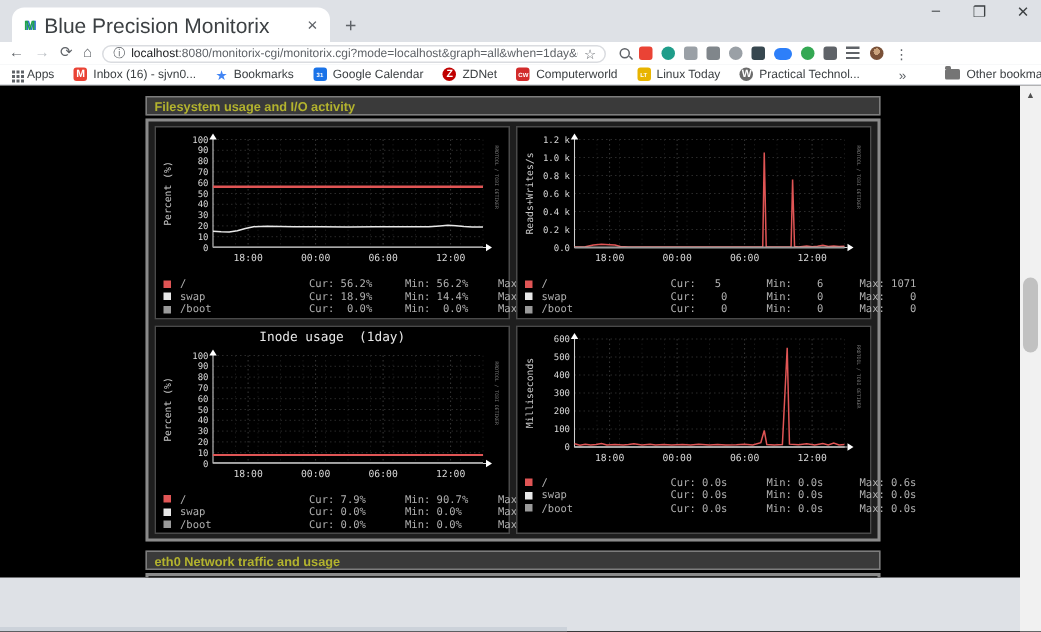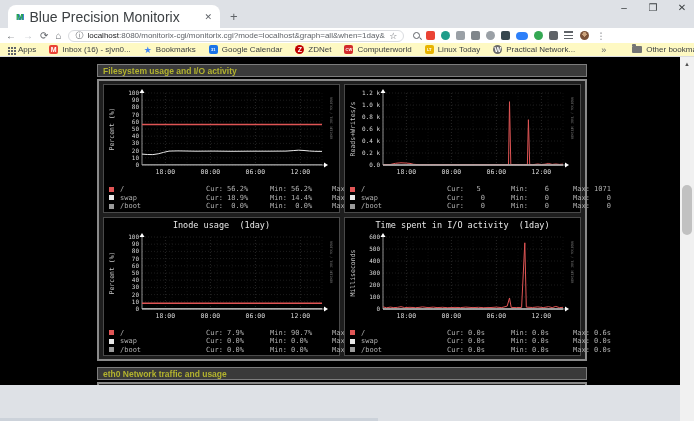--- a/index.html
+++ b/index.html
@@ -35,21 +35,21 @@
   .ext.ci { border-radius:50%; }
   .ext.pill { width:12px; height:8px; border-radius:4px; }
   .ext.mag { border:1.4px solid #5f6368; border-radius:50%; width:7px; height:7px; position:relative; }
   .ext.mag::after { content:""; position:absolute; width:3px; height:1.4px; background:#5f6368;
     transform:rotate(45deg); right:-3px; bottom:-1px; }
   .ext.list { background:repeating-linear-gradient(#5f6368 0 1.5px, transparent 1.5px 3.5px); }
   .ext.avatar { border-radius:50%; background:radial-gradient(circle at 50% 38%, #caa27c 0 30%, #7a5138 31% 100%); }
   .menu-dots { font-size:9px; color:#5f6368; }
 
   
-  .bookmarks { height:14px; background:#fef9c3; border-bottom:1px solid #dadce0; display:flex;
+  .bookmarks { height:14px; background:#ffffff; border-bottom:1px solid #dadce0; display:flex;
     align-items:center; padding:0 8px; gap:13px; }
   .bm { display:flex; align-items:center; gap:4px; font-size:8px; color:#3c4043; white-space:nowrap; }
   .bm-ico { width:9px; height:9px; display:inline-flex; align-items:center; justify-content:center;
     font-size:7px; font-weight:bold; border-radius:2px; color:#fff; flex:none; }
   .apps-grid { width:2px; height:2px; background:#5f6368; margin:0 4px 4px 0;
     box-shadow:3px 0 #5f6368,6px 0 #5f6368,0 3px #5f6368,3px 3px #5f6368,6px 3px #5f6368,0 6px #5f6368,3px 6px #5f6368,6px 6px #5f6368; }
   .bm-spacer { flex:1; }
   .chev { font-size:9px; color:#5f6368; }
   .bm-divider { width:1px; height:10px; background:#dadce0; }
   .folder { width:10px; height:7px; background:#757575; border-radius:1px; position:relative; }
@@ -152,21 +152,21 @@
       <span class="bm">
         <span class="bm-ico" style="background: rgb(210, 43, 43); font-size: 4px;">CW</span>
         <span>Computerworld</span>
       </span>
       <span class="bm">
         <span class="bm-ico" style="background: rgb(232, 180, 0); font-size: 4px;">LT</span>
         <span>Linux Today</span>
       </span>
       <span class="bm">
         <span class="bm-ico" style="background: rgb(107, 107, 107); font-size: 7px; border-radius: 50%;">W</span>
-        <span>Practical Network...</span>
+        <span>Practical Technol...</span>
       </span>
       <span class="bm-spacer"></span>
       <span class="chev">»</span>
       <span class="bm-divider"></span>
       <span class="bm">
         <span class="folder"></span>
         <span>Other bookmarks</span>
       </span>
     </div>
 
@@ -334,21 +334,21 @@
               <path d="M34.5 6 L37 2 L39.5 6 Z" fill="#ffffff"></path>
               <text x="0" y="0" fill="#777777" font-size="3.2" transform="translate(225,10) rotate(90)">RRDTOOL / TOBI OETIKER</text>
               <polyline points="37.0,72.3 217.0,72.3" fill="none" stroke="#e05555" stroke-width="1.4"></polyline>
               <polyline points="37.0,77.7 217.0,77.7" fill="none" stroke="#e8e8e8" stroke-width="1"></polyline>
               <polyline points="37.0,77.9 217.0,77.9" fill="none" stroke="#9a9a9a" stroke-width="1"></polyline>
             </svg><div class="legend">
               <div class="lrow"><span class="swatch" style="background: rgb(224, 85, 85);"></span><span>/</span><span>Cur: 7.9%</span><span>Min: 90.7%</span><span>Max: 7.9%</span></div>
               <div class="lrow"><span class="swatch" style="background: rgb(232, 232, 232);"></span><span>swap</span><span>Cur: 0.0%</span><span>Min: 0.0%</span><span>Max: 0.0%</span></div>
               <div class="lrow"><span class="swatch" style="background: rgb(154, 154, 154);"></span><span>/boot</span><span>Cur: 0.0%</span><span>Min: 0.0%</span><span>Max: 0.0%</span></div>
             </div></div>
-        <div class="panel"><div class="chart-title">Time spent in I/O activity  (1day)</div><svg width="231" height="93" viewBox="0 0 231 93">
+        <div class="panel"><svg width="231" height="93" viewBox="0 0 231 93">
               <text x="0" y="0" fill="#c8c8c8" font-size="6.5" transform="translate(9,42) rotate(-90)" text-anchor="middle">Milliseconds</text>
               <text x="34" y="8" fill="#d8d8d8" font-size="6" text-anchor="end">600</text>
               <line x1="37" y1="6" x2="217" y2="6" stroke="#ffffff" stroke-opacity="0.22" stroke-width="0.5" stroke-dasharray="1,2"></line>
               <text x="34" y="20" fill="#d8d8d8" font-size="6" text-anchor="end">500</text>
               <line x1="37" y1="18" x2="217" y2="18" stroke="#ffffff" stroke-opacity="0.22" stroke-width="0.5" stroke-dasharray="1,2"></line>
               <text x="34" y="32" fill="#d8d8d8" font-size="6" text-anchor="end">400</text>
               <line x1="37" y1="30" x2="217" y2="30" stroke="#ffffff" stroke-opacity="0.22" stroke-width="0.5" stroke-dasharray="1,2"></line>
               <text x="34" y="44" fill="#d8d8d8" font-size="6" text-anchor="end">300</text>
               <line x1="37" y1="42" x2="217" y2="42" stroke="#ffffff" stroke-opacity="0.22" stroke-width="0.5" stroke-dasharray="1,2"></line>
               <text x="34" y="56" fill="#d8d8d8" font-size="6" text-anchor="end">200</text>

